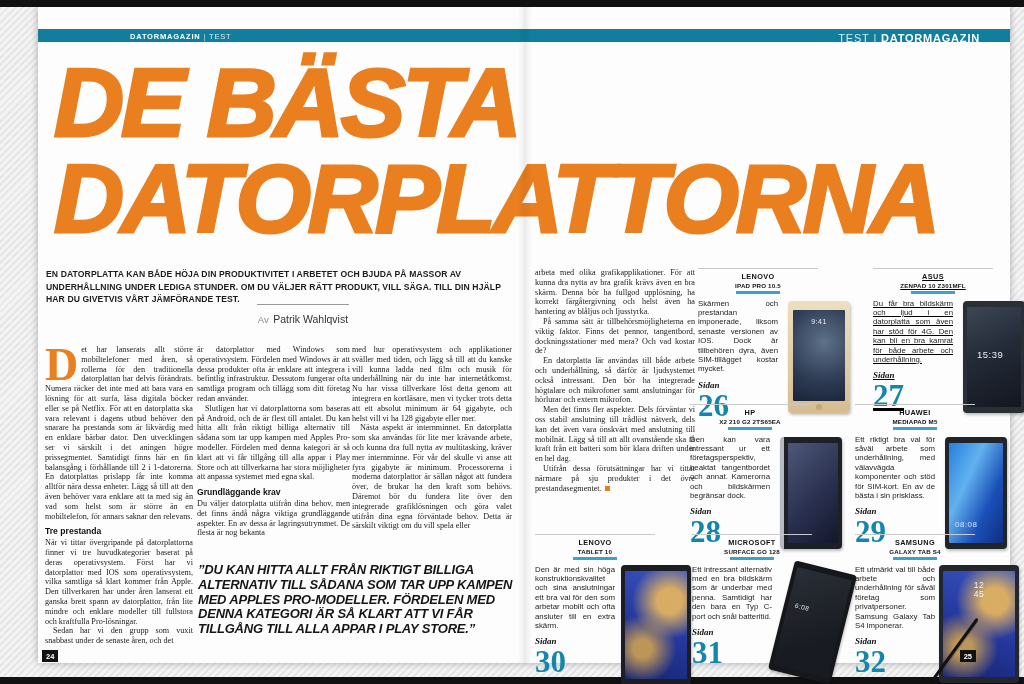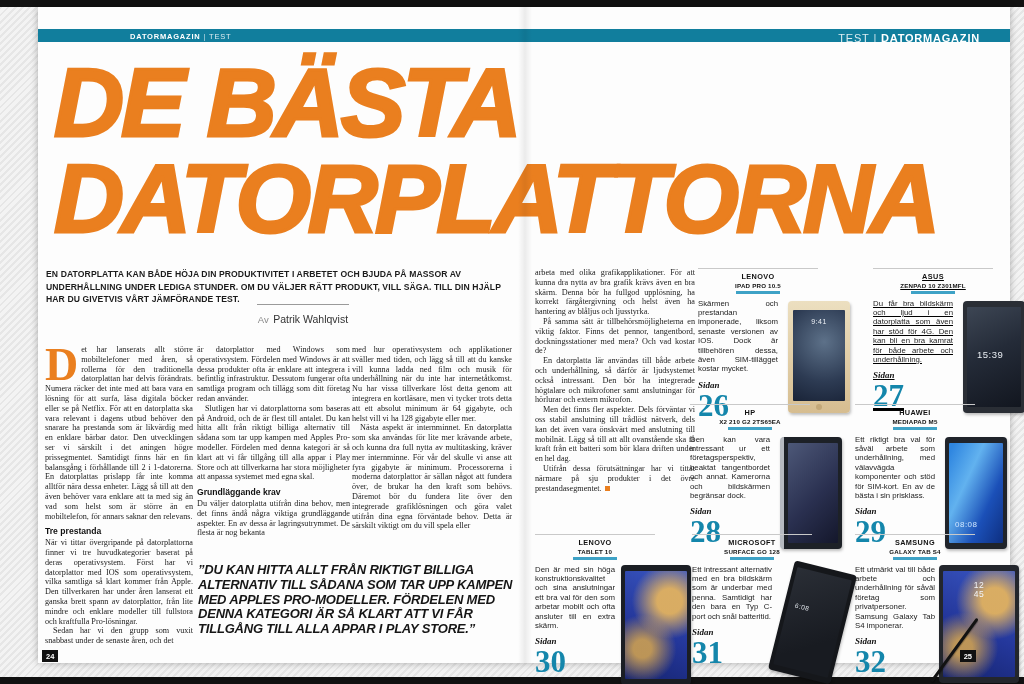--- a/index.html
+++ b/index.html
@@ -148,21 +148,21 @@
 
     <div class="product" style="left:660px;top:261px;">
       <div class="p-rule"></div>
       <div class="p-head">
         <div class="p-brand">LENOVO</div>
         <div class="p-model">IPAD PRO 10.5</div>
         <div class="p-underline"></div>
       </div>
       <div class="p-row">
         <div>
-          <div class="p-text">Skärmen och prestandan imponerade, liksom senaste versionen av IOS. Dock är tillbehören dessa, även SIM-tillägget kostar mycket.</div>
+          <div class="p-text">Skärmen och prestandan imponerade, liksom senaste versionen av IOS. Dock är tillbehören dyra, även SIM-tillägget kostar mycket.</div>
           <div class="p-sidan">Sidan</div>
           <div class="p-num">26</div>
         </div>
         <div class="p-img">
           <div class="tab apple">
             <div class="scr">
                 <span class="scr-time">9:41</span>
               </div>
             <div class="home"></div>
           </div>

